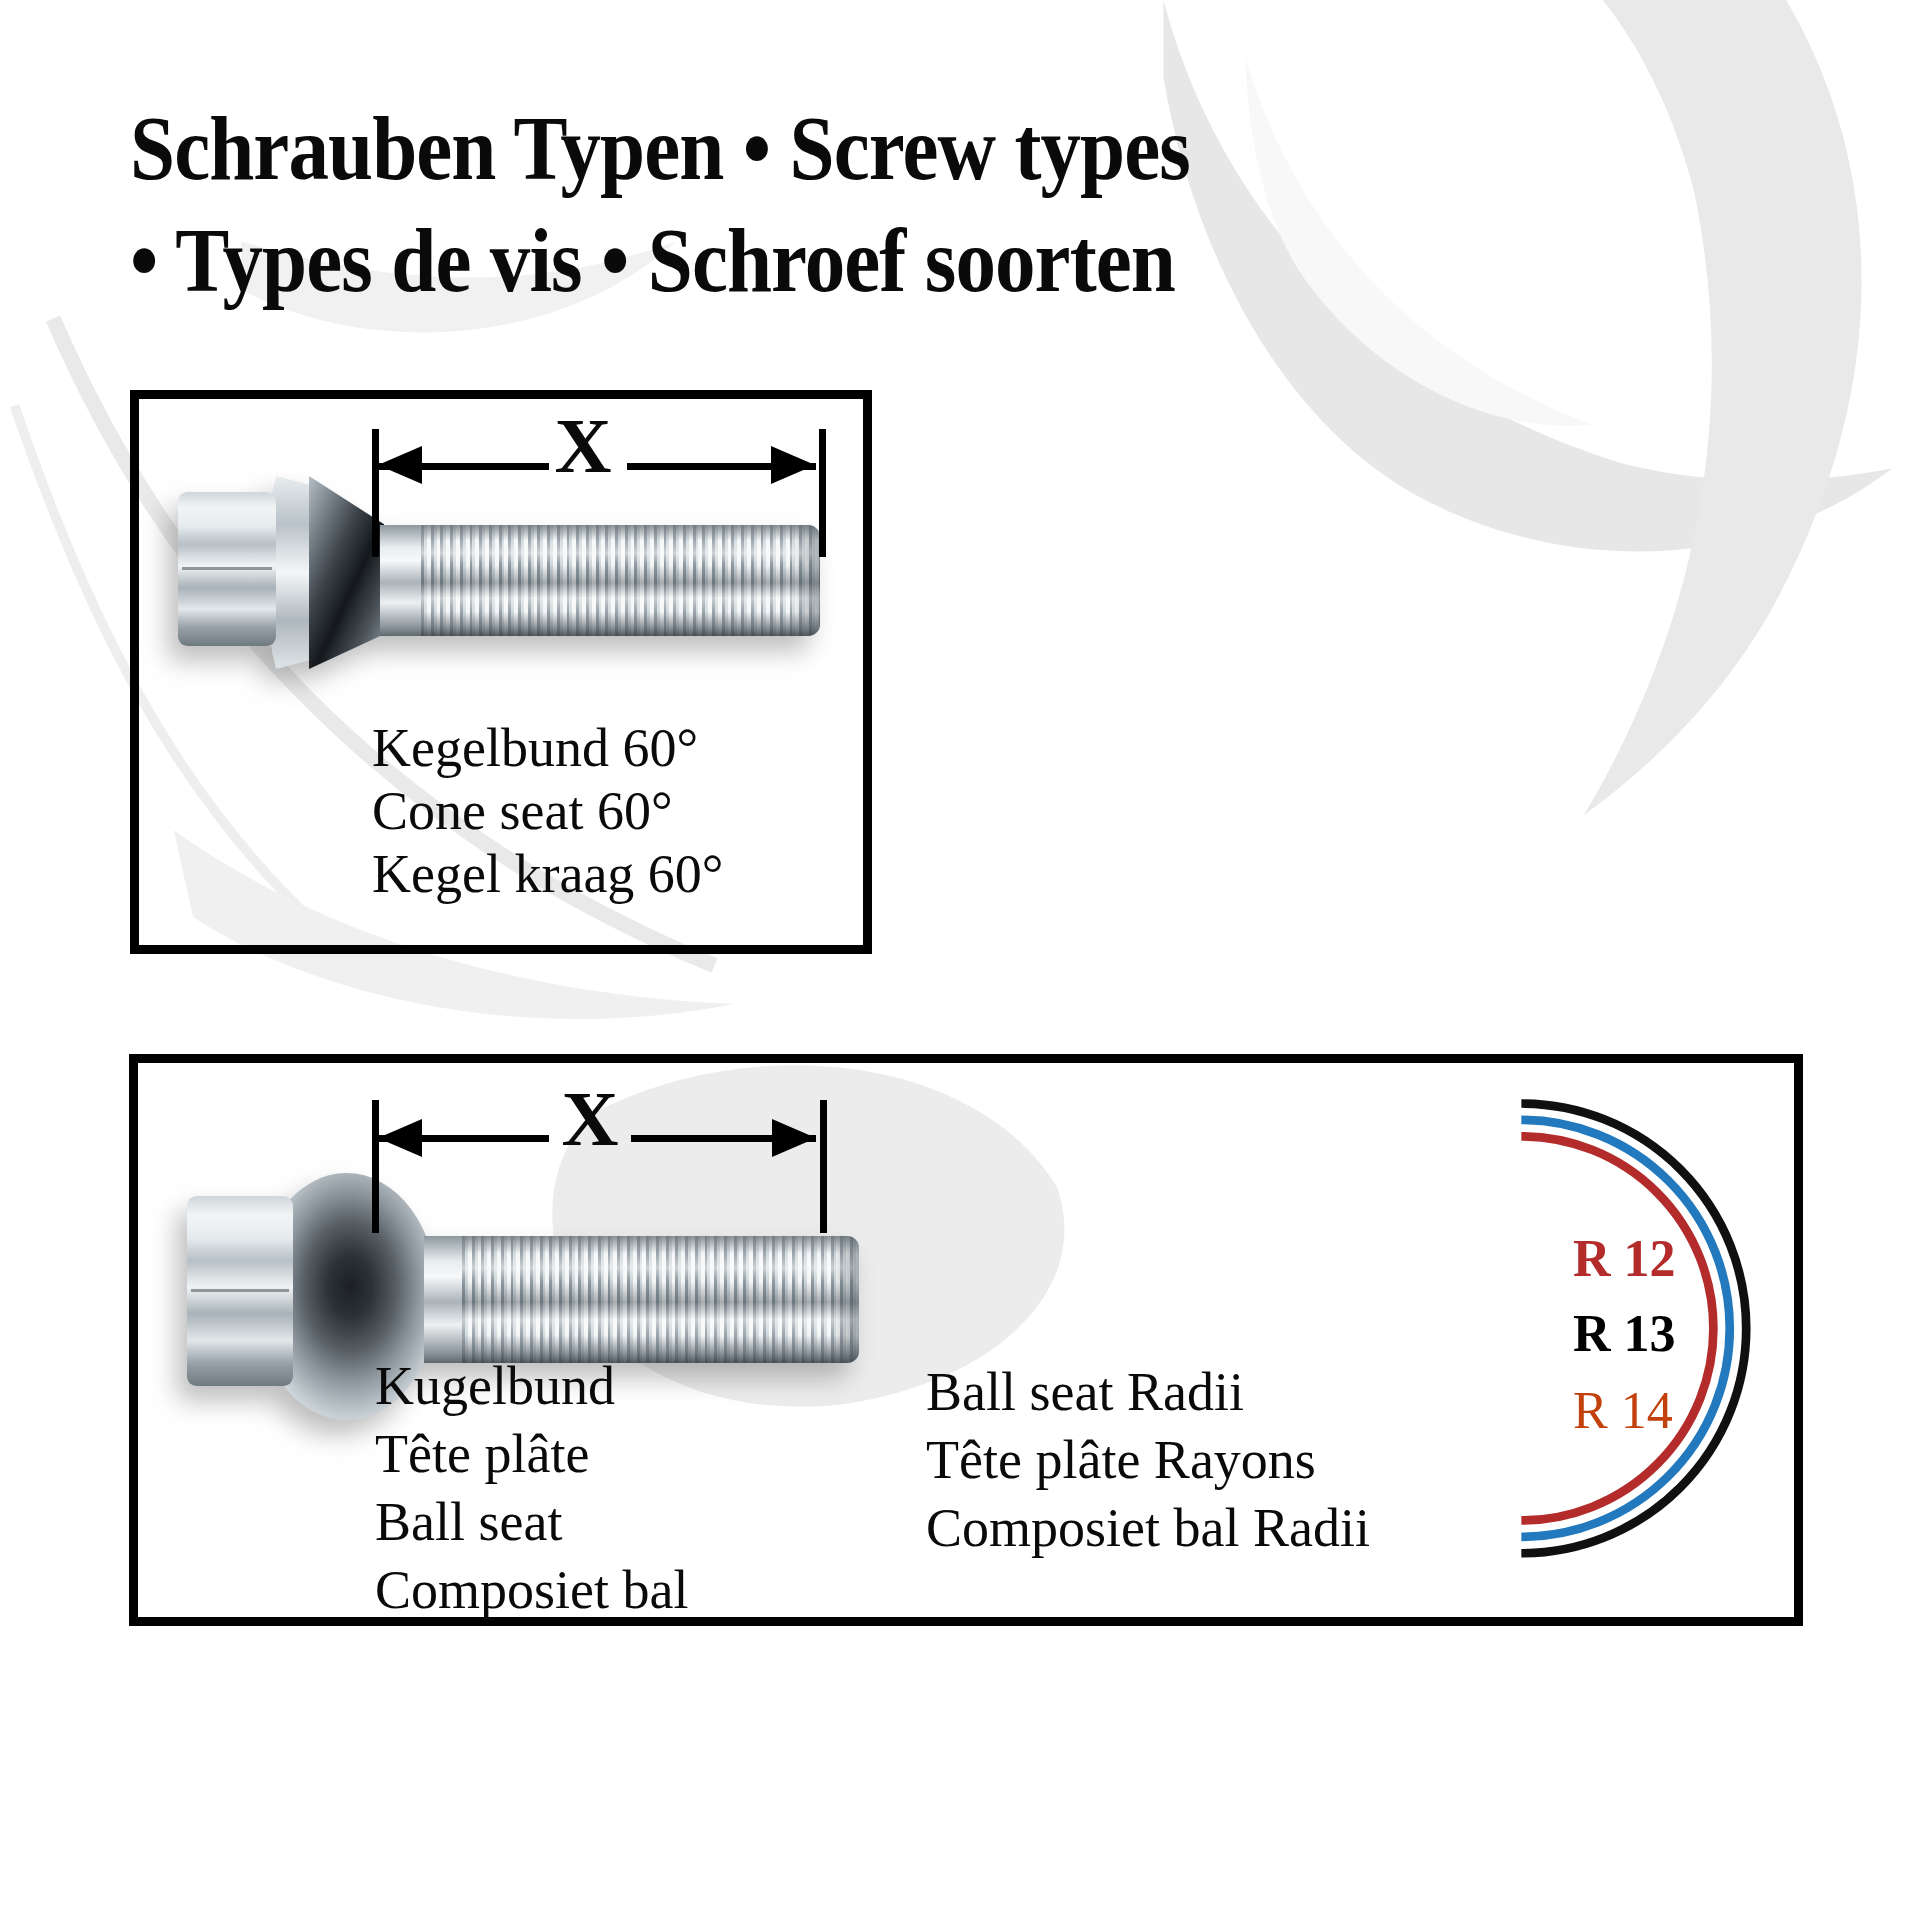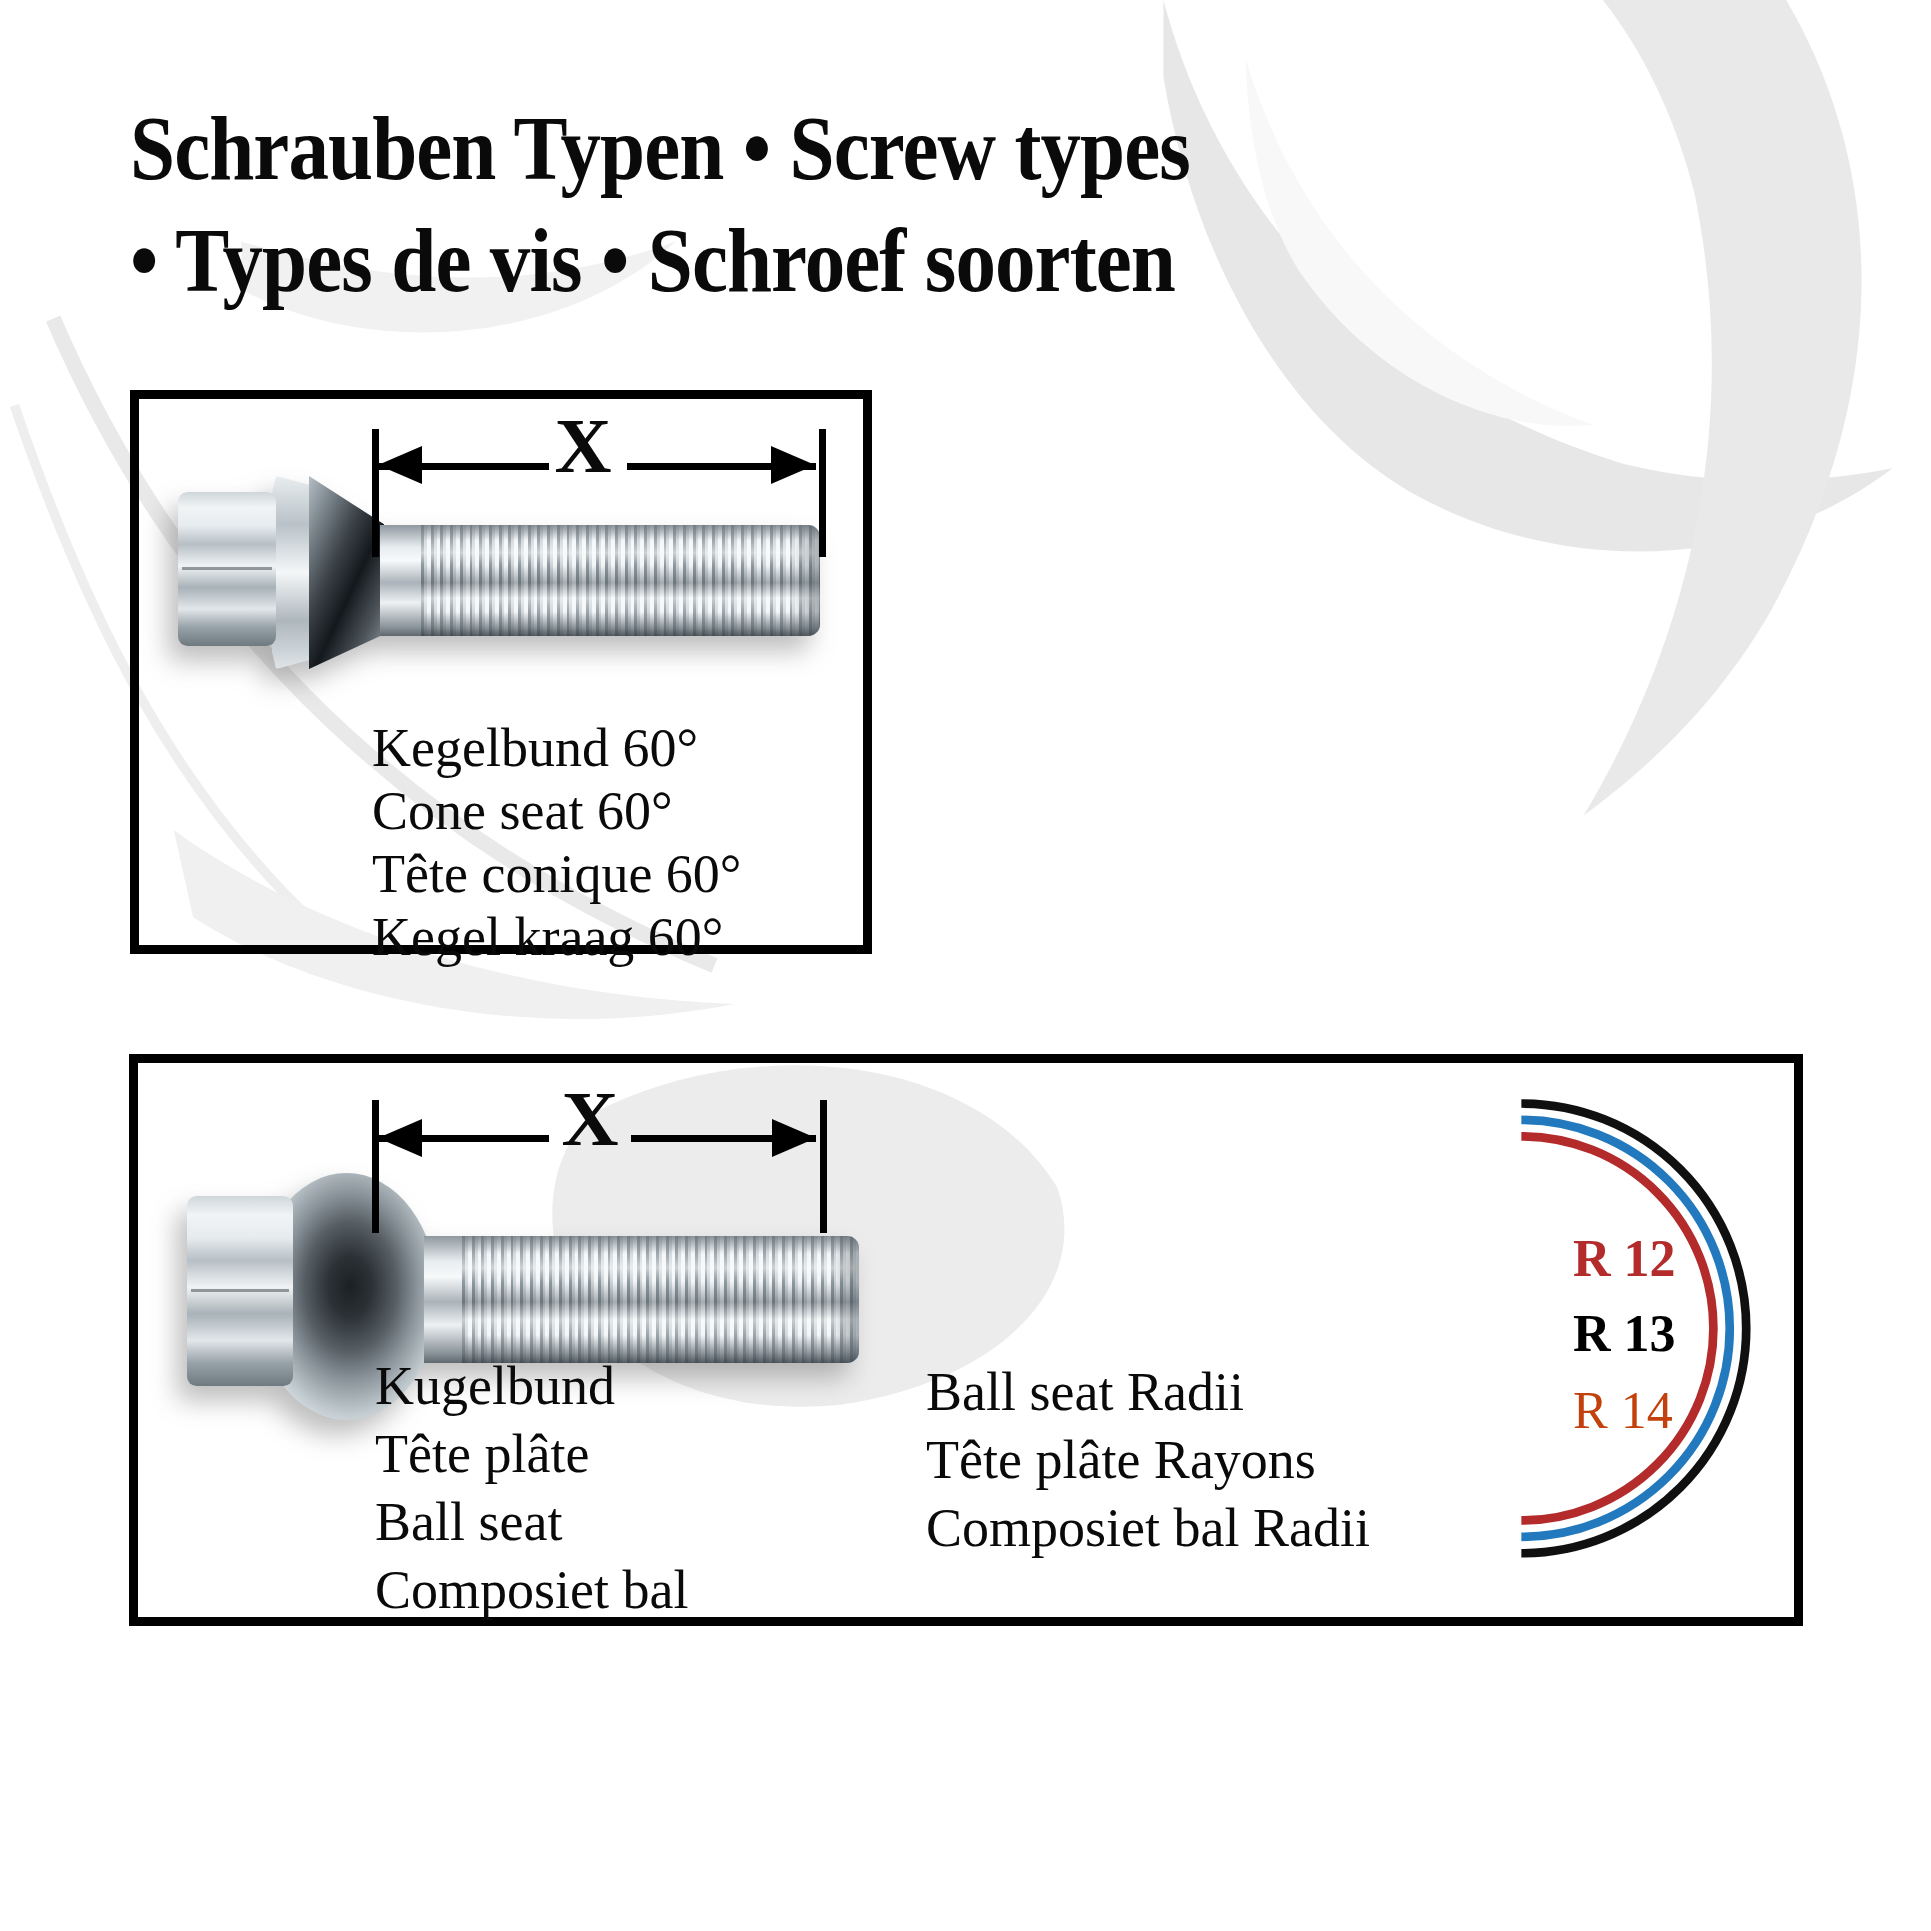--- a/index.html
+++ b/index.html
@@ -91,21 +91,20 @@
     <div class="tick" style="left:680px;top:30px;height:128px;"></div>
     <div class="dimseg" style="left:239px;top:64px;width:171px;"></div>
     <div class="dimseg" style="left:488px;top:64px;width:189px;"></div>
     <div class="arrow left" style="left:239px;top:47px;"></div>
     <div class="arrow right" style="left:632px;top:47px;"></div>
     <div class="dimlabel" style="left:386px;top:5.8px;">X</div>
 
     <div class="labels labels1">
       <div>Kegelbund 60°</div>
       <div>Cone seat 60°</div>
-      <div>Tête conique 60°</div>
       <div>Kegel kraag 60°</div>
     </div>
   </div>
 
   <div class="panel panel2">
 
     <div class="bolt">
       <div class="ball" style="left:117px;top:110px;width:183px;height:247px;"></div>
       <div class="hexhead" style="left:49px;top:133px;width:106px;height:190px;"></div>
       <div class="collar" style="left:286px;top:173px;width:41px;height:127px;"></div>

